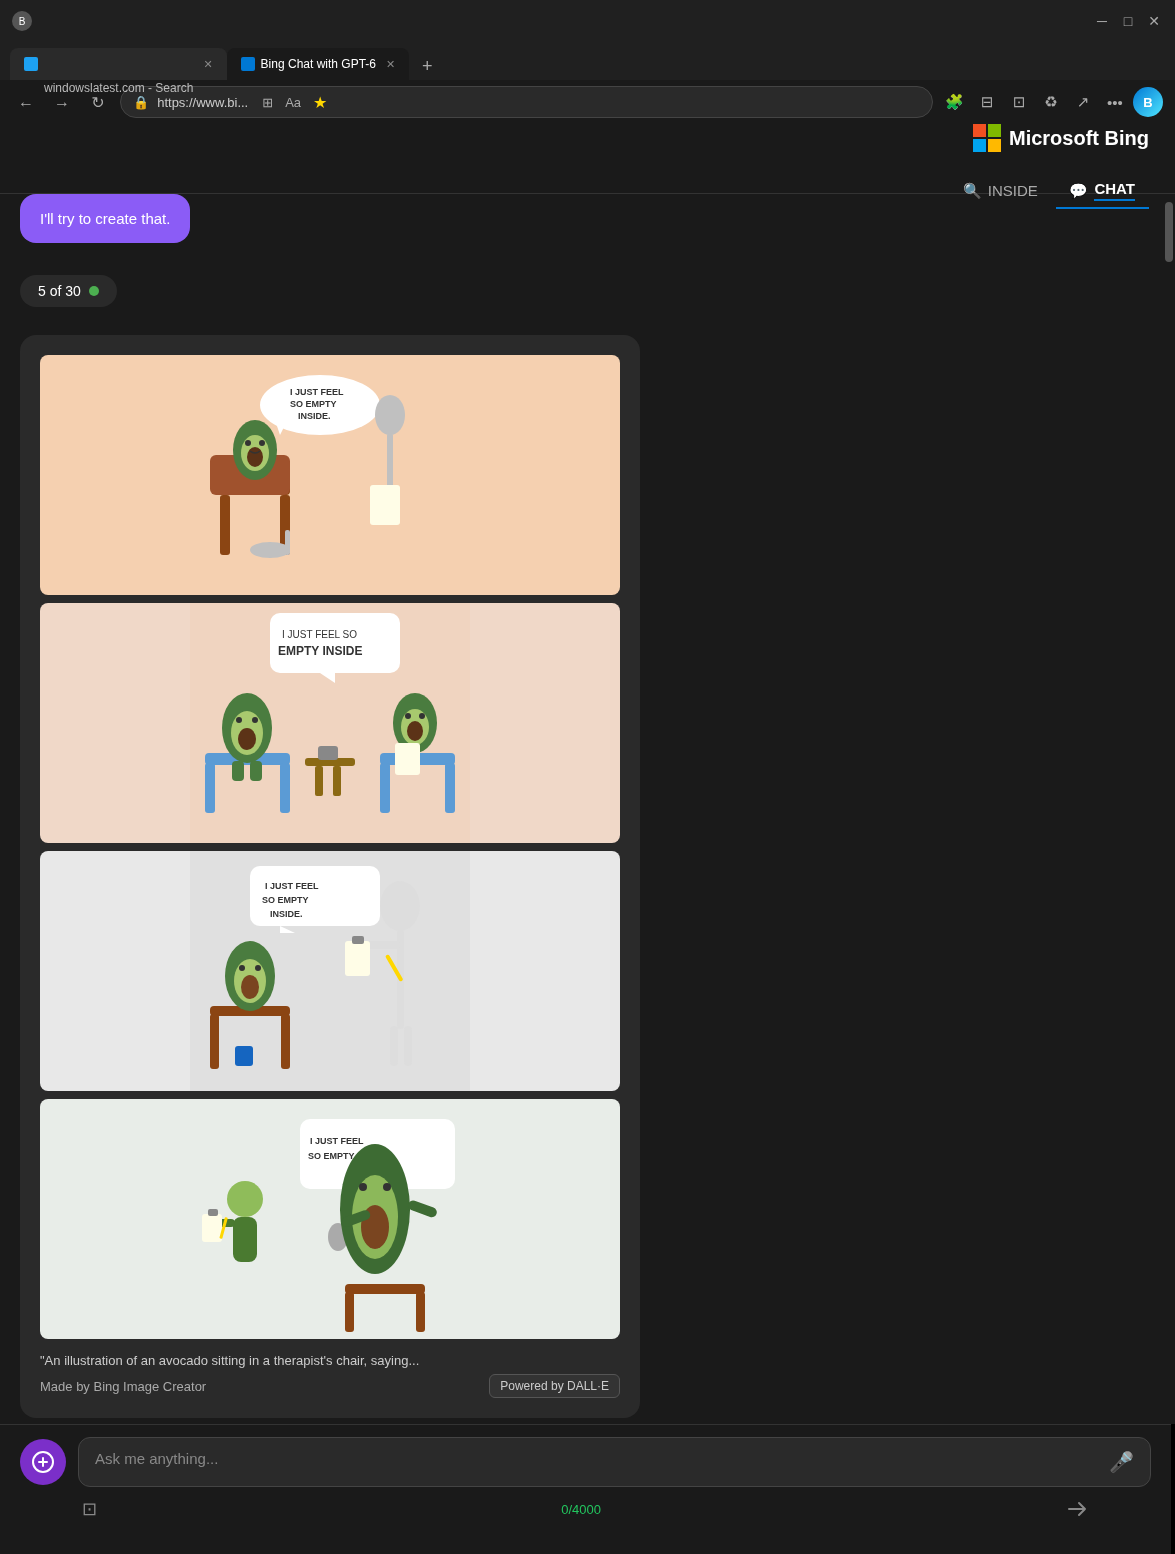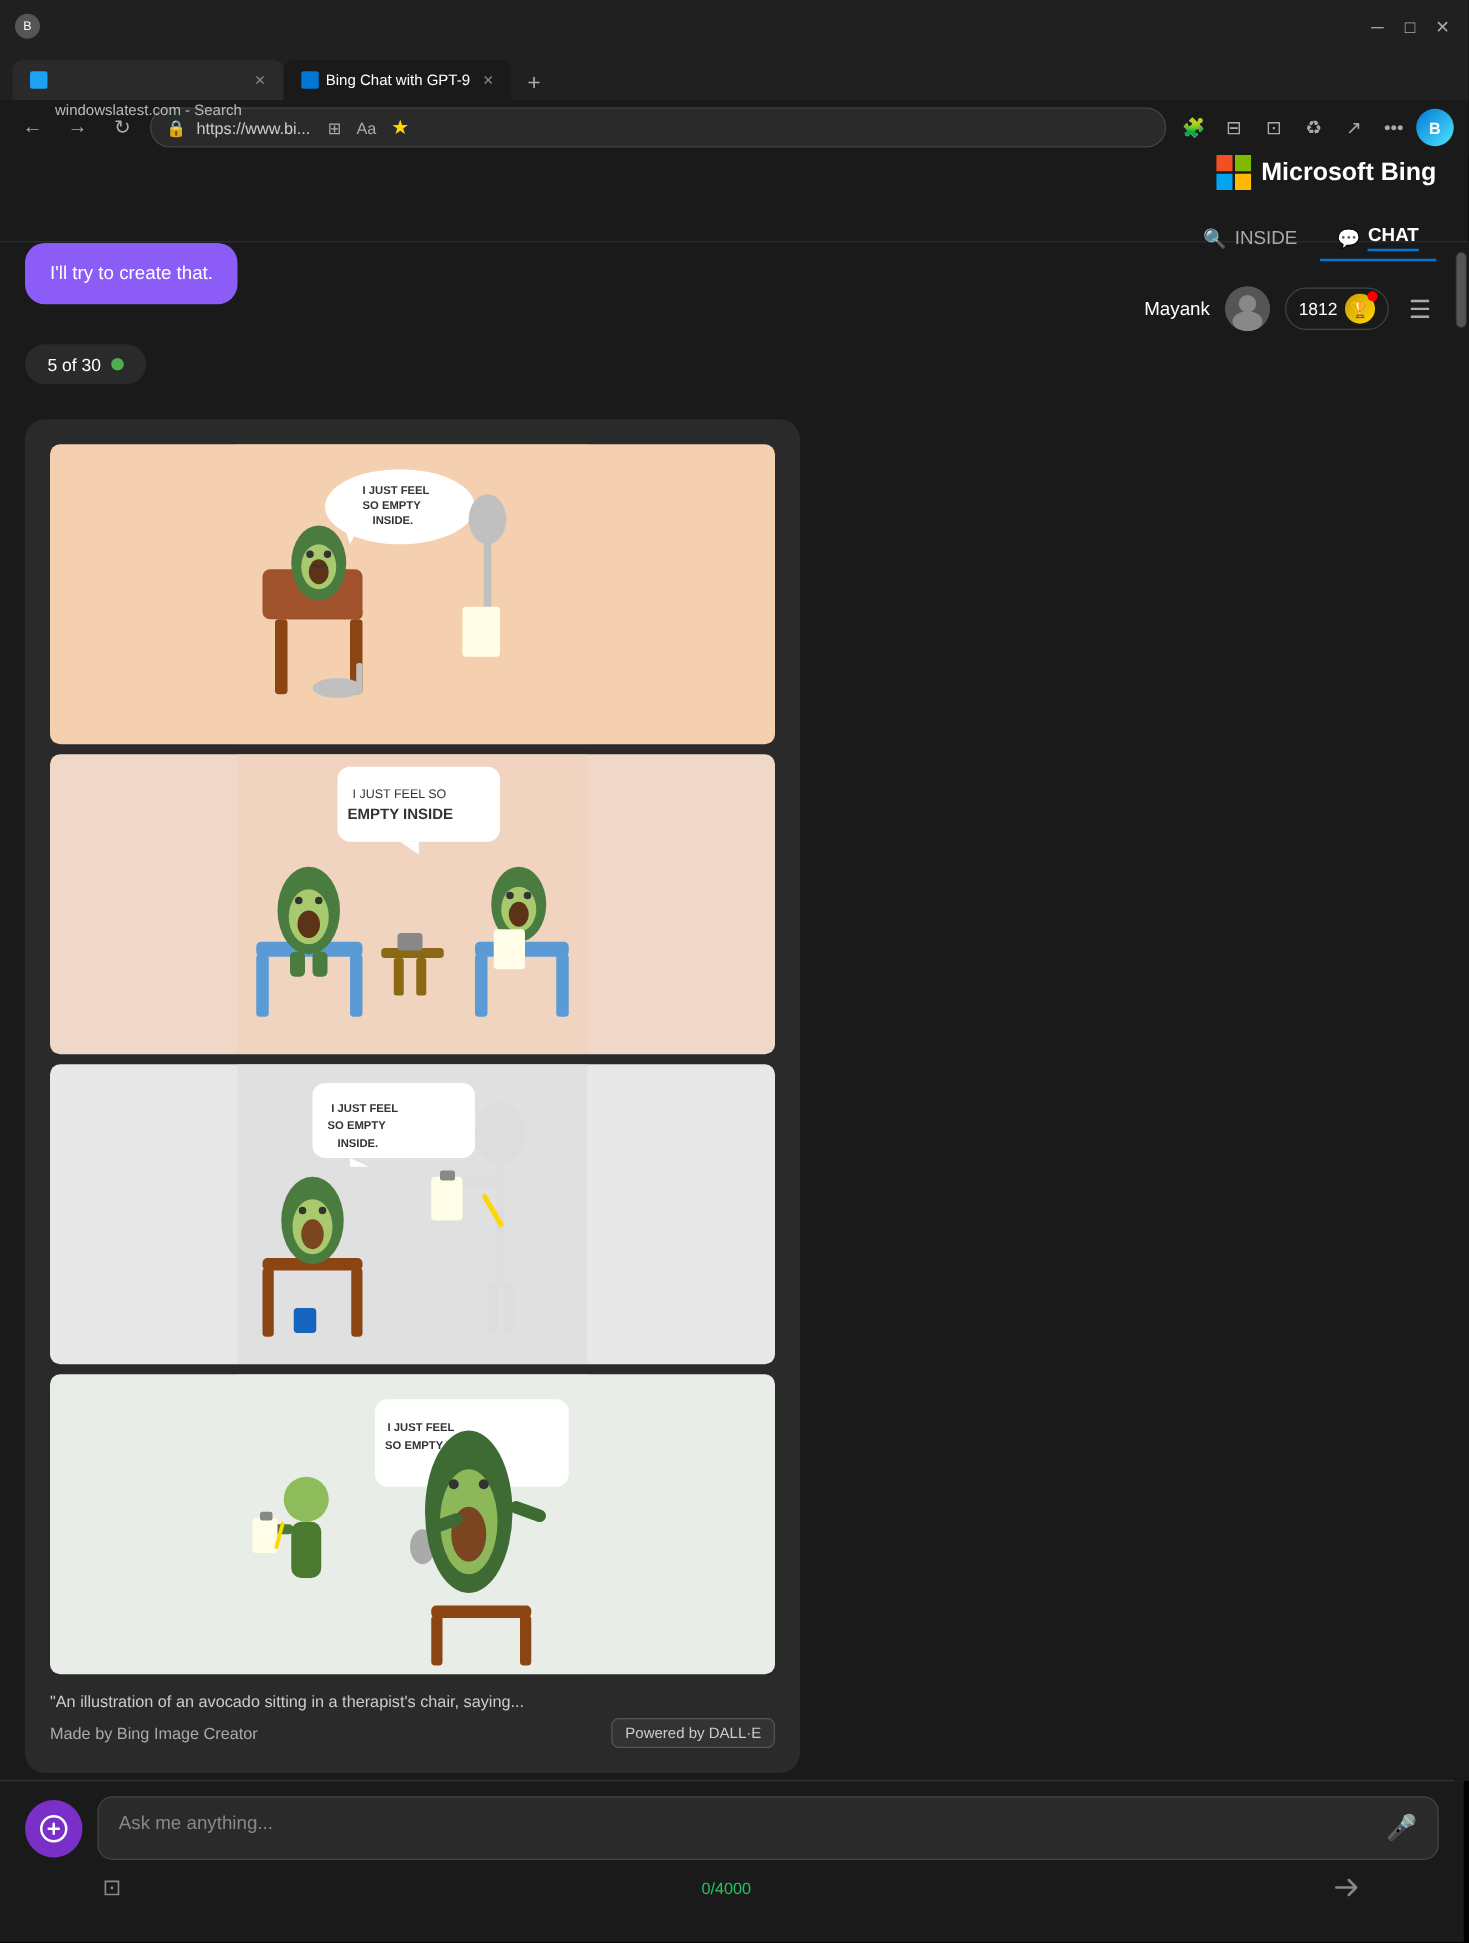--- a/index.html
+++ b/index.html
@@ -387,21 +387,21 @@
   </div>
 
   <div class="tab-bar">
     <div class="tab">
       <span class="tab-favicon" style="background:#1da1f2;"></span>
       <span style="font-size:12px;color:#bbb;margin-top:48px;">windowslatest.com - Search</span>
       <span class="tab-close">✕</span>
     </div>
     <div class="tab active">
       <span class="tab-favicon" style="background:#0078d4;"></span>
-      <span style="font-size:12px;color:#fff;">Bing Chat with GPT-9</span>
+      <span style="font-size:12px;color:#fff;">Bing Chat with GPT-6</span>
       <span class="tab-close">✕</span>
     </div>
     <button class="tab-add">+</button>
   </div>
 
   <div class="address-bar">
     <button class="nav-btn">←</button>
     <button class="nav-btn">→</button>
     <button class="nav-btn">↻</button>
     <div class="url-bar">
@@ -439,38 +439,20 @@
     <a class="bing-nav-item">
       <span>🔍</span>
       <span>INSIDE</span>
     </a>
     <a class="bing-nav-item active">
       <span style="color:#0078d4;">💬</span>
       <span style="color:#fff;font-weight:600;border-bottom:2px solid #0078d4;padding-bottom:2px;">CHAT</span>
     </a>
   </nav>
 
-  <div class="bing-header-right">
-    <span class="user-name">Mayank</span>
-    <div class="user-avatar">
-      <svg width="36" height="36" viewBox="0 0 36 36">
-        <circle cx="18" cy="18" r="18" fill="#555"></circle>
-        <circle cx="18" cy="14" r="7" fill="#888"></circle>
-        <ellipse cx="18" cy="28" rx="12" ry="8" fill="#888"></ellipse>
-      </svg>
-    </div>
-    <div class="points-badge">
-      <span>1812</span>
-      <div class="trophy-icon" style="position:relative;">
-        🏆
-        <span class="red-dot"></span>
-      </div>
-    </div>
-    <button class="hamburger-btn">☰</button>
-  </div>
 </div>
 
 <div class="chat-content">
 
   
 
   
 
   
   <div class="bot-response">

